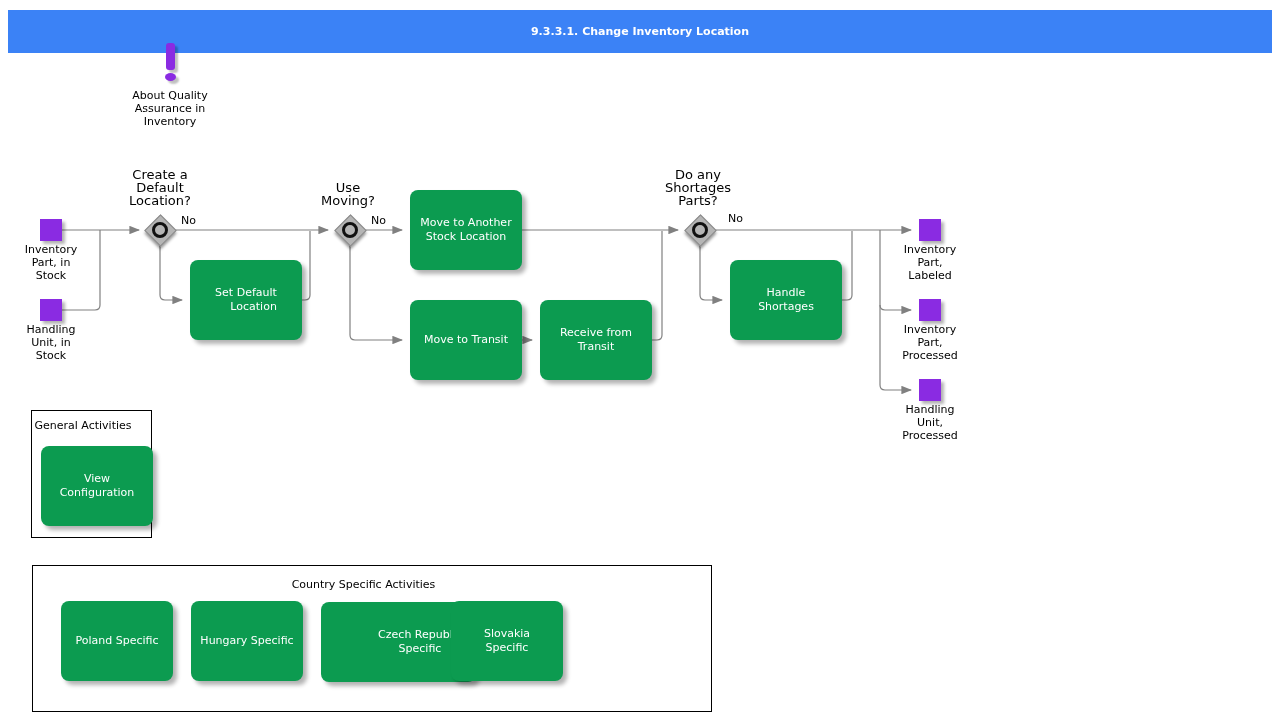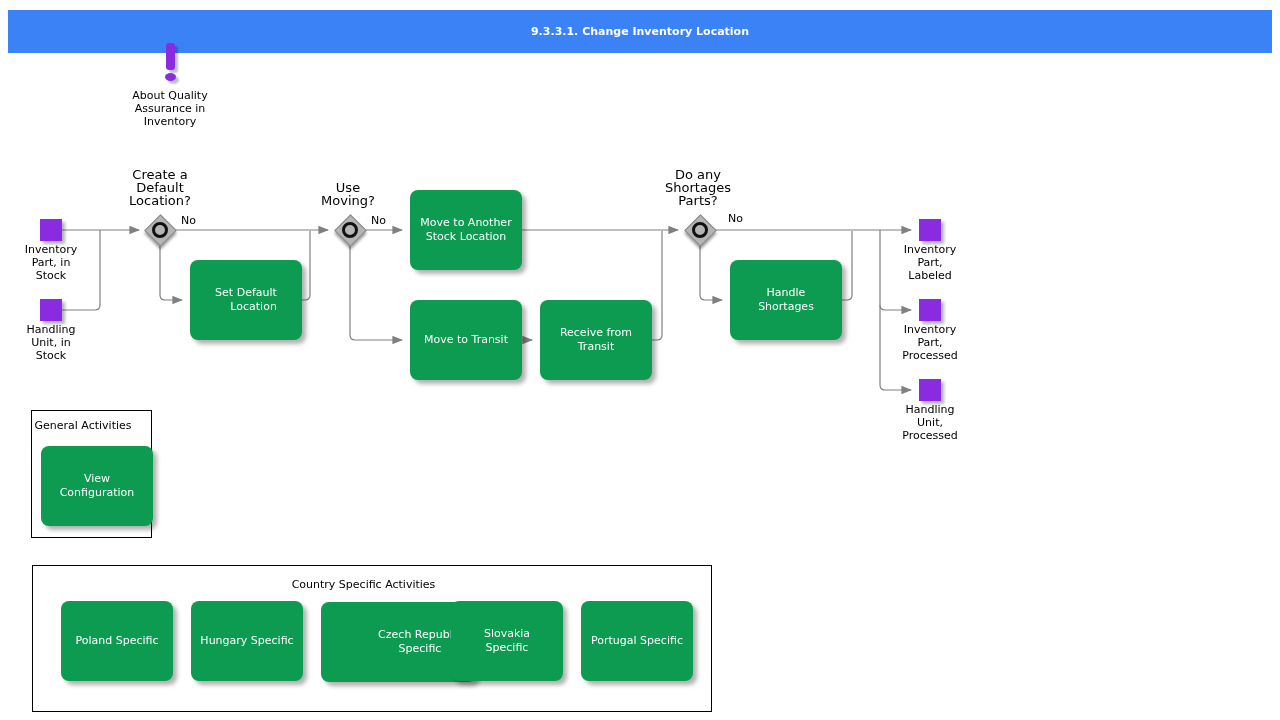--- a/index.html
+++ b/index.html
@@ -162,16 +162,15 @@
   </div>
 
   <div class="group-box" style="left:32px;top:565px;width:678px;height:145px;">
     <div class="group-title" style="top:12px;">Country Specific Activities</div>
     <div class="task" style="left:28px;top:35px;">Poland Specific</div>
     <div class="task" style="left:158px;top:35px;">Hungary Specific</div>
     <div class="task" style="left:288px;top:36px;padding-left:43px;">Czech Republic
 Specific</div>
     <div class="task" style="left:418px;top:35px;">Slovakia
 Specific</div>
-    <div class="task" style="left:548px;top:35px;">Portugal Specific</div>
   </div>
 
 </div>
 
 </body></html>

